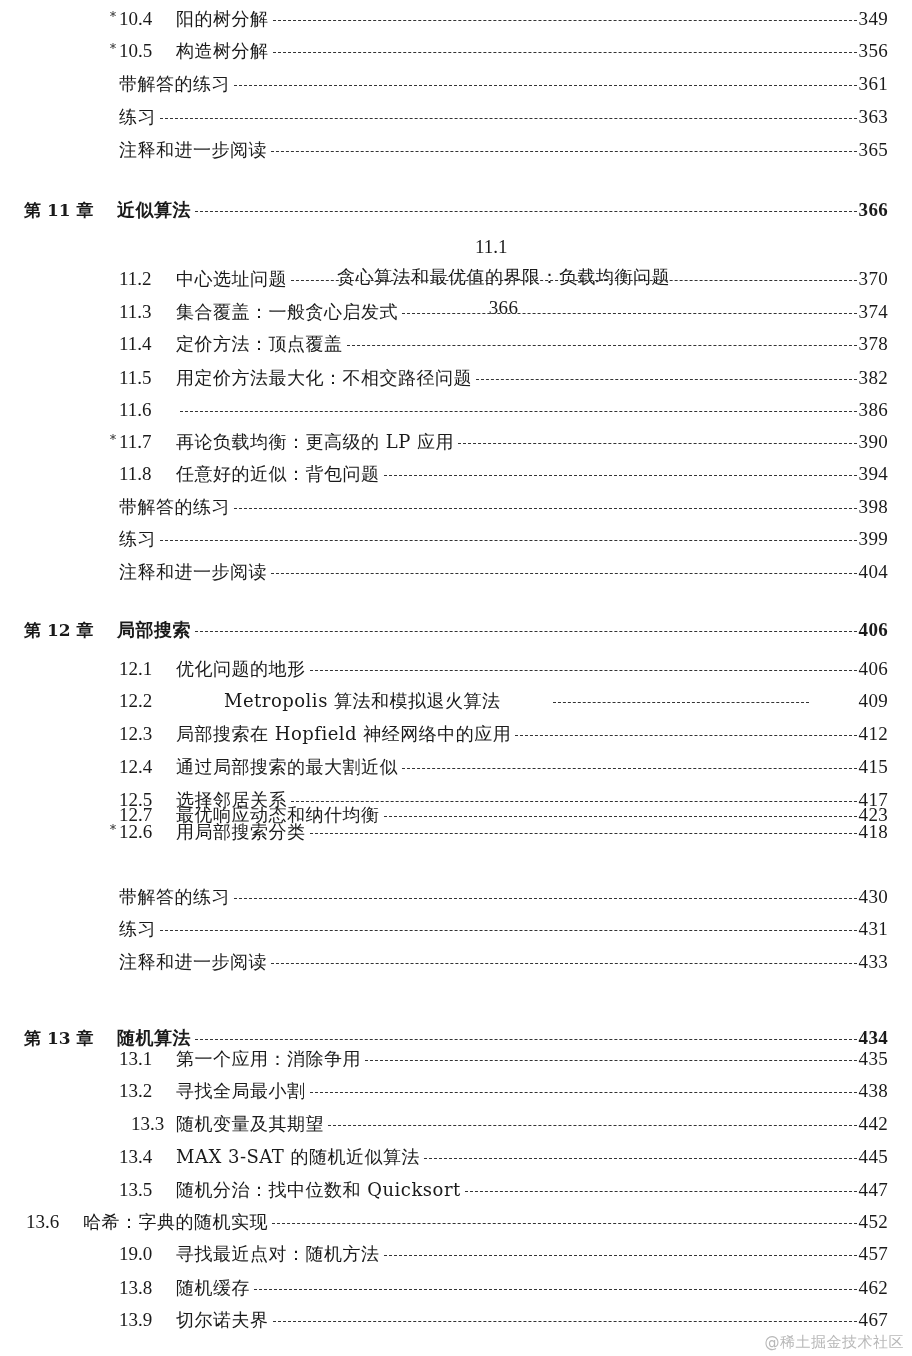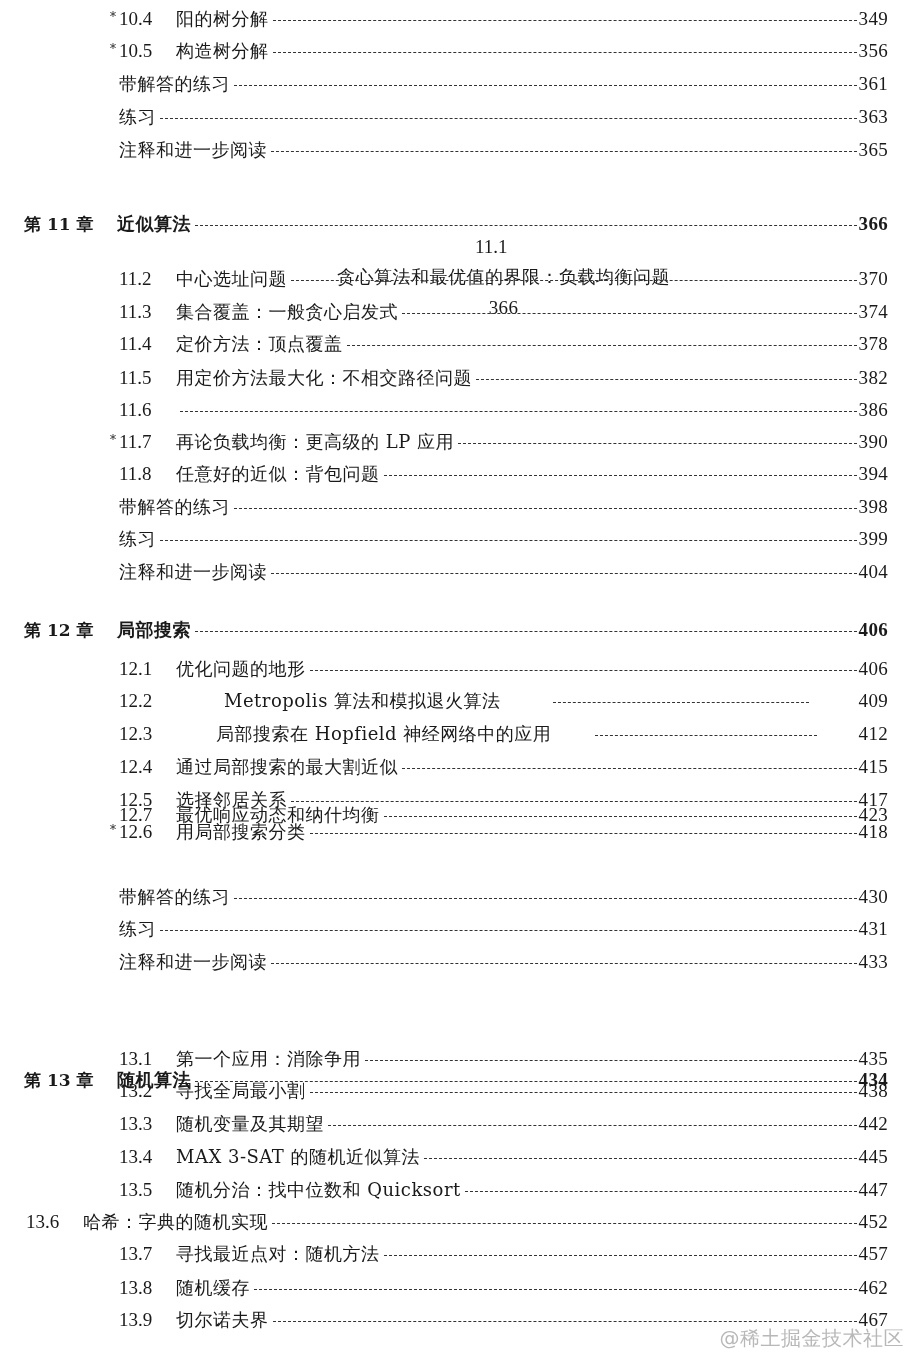--- a/index.html
+++ b/index.html
@@ -27,21 +27,21 @@
     .sec { padding-left: 119px; }
     .sec .num { width: 57px; }
     .sec .star { left: 110px; }
     .misc { padding-left: 119px; }
     .chap { padding-left: 24px; font-weight: bold; }
     .chap .num { width: 93px; font-family: "DejaVu Serif", serif; font-size: 17px; }
     .chap .title { font-size: 18px; }
     .chap .page { font-weight: bold; }
     .watermark {
       position: absolute; right: 8px; bottom: 4px; font-family: "DejaVu Sans", sans-serif;
-      font-size: 20px; color: #b8b8b8; letter-spacing: 0.5px;
+      font-size: 15px; color: #b8b8b8; letter-spacing: 0.5px;
     }
   </style>
 </head>
 <body>
 
 <div id="toc">
     <div class="row sec" style="top: 4px;">
     <span class="star">*</span>
     <span class="num">10.4</span>
     <span class="title">阳的树分解</span>
@@ -66,21 +66,21 @@
     <span class="title">练习</span>
     <span class="leader"></span>
     <span class="page">363</span>
   </div>
     <div class="row misc" style="top: 135px;">
 
     <span class="title">注释和进一步阅读</span>
     <span class="leader"></span>
     <span class="page">365</span>
   </div>
-    <div class="row chap" style="top: 209px;">
+    <div class="row chap" style="top: 195px;">
 
     <span class="num">第 11 章</span>
     <span class="title">近似算法</span>
     <span class="leader"></span>
     <span class="page">366</span>
   </div>
     <div class="row sec" style="top: 232px; flex-direction: column;">
 
     <span class="num">11.1</span>
     <span class="title">贪心算法和最优值的界限：负载均衡问题</span>
@@ -167,21 +167,21 @@
     <span class="leader"></span>
     <span class="page">406</span>
   </div>
     <div class="row sec" style="top: 686px; gap: 48px;">
 
     <span class="num">12.2</span>
     <span class="title">Metropolis 算法和模拟退火算法</span>
     <span class="leader"></span>
     <span class="page">409</span>
   </div>
-    <div class="row sec" style="top: 719px; gap: 40px;">
+    <div class="row sec" style="top: 719px;">
 
     <span class="num">12.3</span>
     <span class="title">局部搜索在 Hopfield 神经网络中的应用</span>
     <span class="leader"></span>
     <span class="page">412</span>
   </div>
     <div class="row sec" style="top: 752px;">
 
     <span class="num">12.4</span>
     <span class="title">通过局部搜索的最大割近似</span>
@@ -220,42 +220,42 @@
     <span class="title">练习</span>
     <span class="leader"></span>
     <span class="page">431</span>
   </div>
     <div class="row misc" style="top: 947px;">
 
     <span class="title">注释和进一步阅读</span>
     <span class="leader"></span>
     <span class="page">433</span>
   </div>
-    <div class="row chap" style="top: 1065px;">
+    <div class="row chap" style="top: 1023px;">
 
     <span class="num">第 13 章</span>
     <span class="title">随机算法</span>
     <span class="leader"></span>
     <span class="page">434</span>
   </div>
     <div class="row sec" style="top: 1044px;">
 
     <span class="num">13.1</span>
     <span class="title">第一个应用：消除争用</span>
     <span class="leader"></span>
     <span class="page">435</span>
   </div>
     <div class="row sec" style="top: 1076px;">
 
     <span class="num">13.2</span>
     <span class="title">寻找全局最小割</span>
     <span class="leader"></span>
     <span class="page">438</span>
   </div>
-    <div class="row sec" style="top: 1109px;">
+    <div class="row sec" style="top: 1109px; text-align: center;">
 
     <span class="num">13.3</span>
     <span class="title">随机变量及其期望</span>
     <span class="leader"></span>
     <span class="page">442</span>
   </div>
     <div class="row sec" style="top: 1142px;">
 
     <span class="num">13.4</span>
     <span class="title">MAX 3-SAT 的随机近似算法</span>
@@ -271,21 +271,21 @@
   </div>
     <div class="row sec" style="top: 1207px; padding-left: 26px;">
 
     <span class="num">13.6</span>
     <span class="title">哈希：字典的随机实现</span>
     <span class="leader"></span>
     <span class="page">452</span>
   </div>
     <div class="row sec" style="top: 1239px;">
 
-    <span class="num">13.7</span>
+    <span class="num">19.0</span>
     <span class="title">寻找最近点对：随机方法</span>
     <span class="leader"></span>
     <span class="page">457</span>
   </div>
     <div class="row sec" style="top: 1273px;">
 
     <span class="num">13.8</span>
     <span class="title">随机缓存</span>
     <span class="leader"></span>
     <span class="page">462</span>

